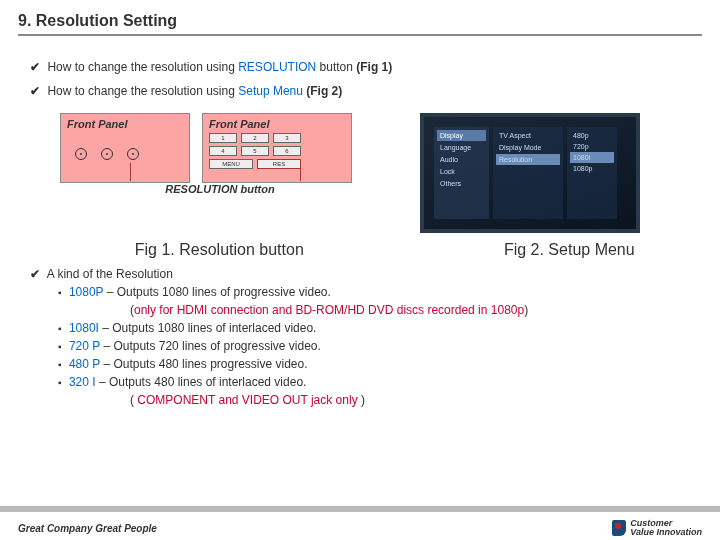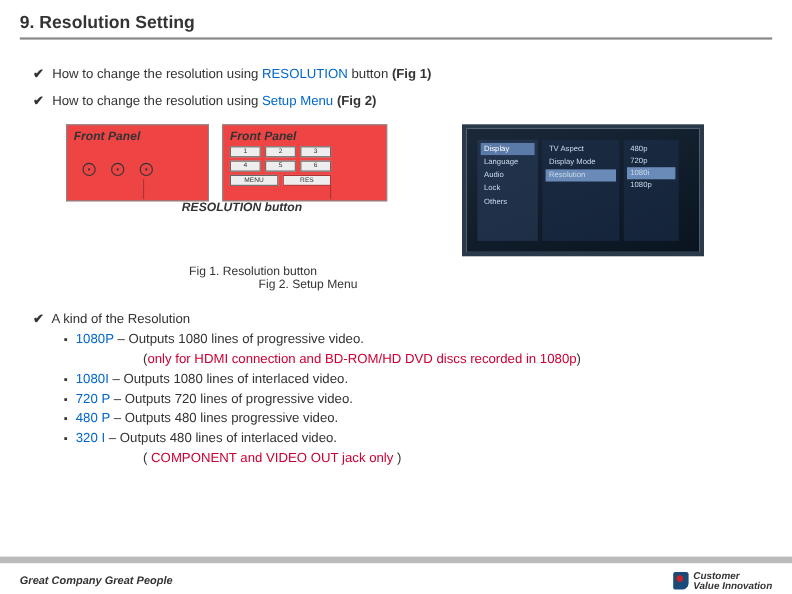--- a/index.html
+++ b/index.html
@@ -38,21 +38,21 @@
     gap: 40px;
     margin: 15px 0 8px 30px;
     align-items: flex-start;
   }
   .fig1 {
     width: 320px;
   }
   .panel-row { display: flex; gap: 12px; align-items: flex-start; }
   .panel-box {
     border: 1px solid #888;
-    background: #ef4444;
+    background: #fca5a5;
     padding: 4px 6px;
     font-size: 10px;
   }
   .panel-box .pl { font-weight: bold; font-style: italic; font-size: 11px; margin-bottom: 3px; }
   .panel1 { width: 130px; height: 70px; position: relative; }
   .panel1 .dots { display:flex; gap:14px; margin-top:18px; margin-left:8px; }
   .panel1 .dot { width:12px; height:12px; border:1px solid #333; border-radius:50%; position:relative; }
   .panel1 .dot::after { content:""; position:absolute; left:4px; top:4px; width:2px; height:2px; background:#333; border-radius:50%; }
   .panel2 { width: 150px; height: 70px; }
   .panel2 .btnrow { display:flex; gap:4px; margin-bottom:3px; }
@@ -96,23 +96,22 @@
   .tv-left div { padding:2px 3px; margin-bottom:1px; }
   .tv-left .sel { background: #5a7aa8; color:#fff; }
   .tv-mid { width: 70px; background: rgba(30,50,80,.5); padding:3px; }
   .tv-mid div { padding:2px 3px; margin-bottom:1px; }
   .tv-mid .sel { background:#6a8ab8; }
   .tv-right { width: 50px; background: rgba(30,50,80,.5); padding:3px; }
   .tv-right div { padding:2px 3px; }
   .tv-right .sel { background:#6a8ab8; }
   .captions {
     display:flex;
-    margin: 6px 0 16px 30px;
-    font-size: 11px;
-    flex-direction: column;
+    margin: 6px 0 6px 30px;
+    font-size: 16px;
   }
   .cap1 { width: 320px; text-align:center; padding-left:20px; }
   .cap2 { width: 260px; text-align:center; margin-left: 90px; }
   .res-list {
     margin-top: 4px;
     font-size: 12px;
     line-height: 1.5;
   }
   .res-list .item { margin-left: 28px; }
   .bullet { font-size:10px; margin-right:4px; }

